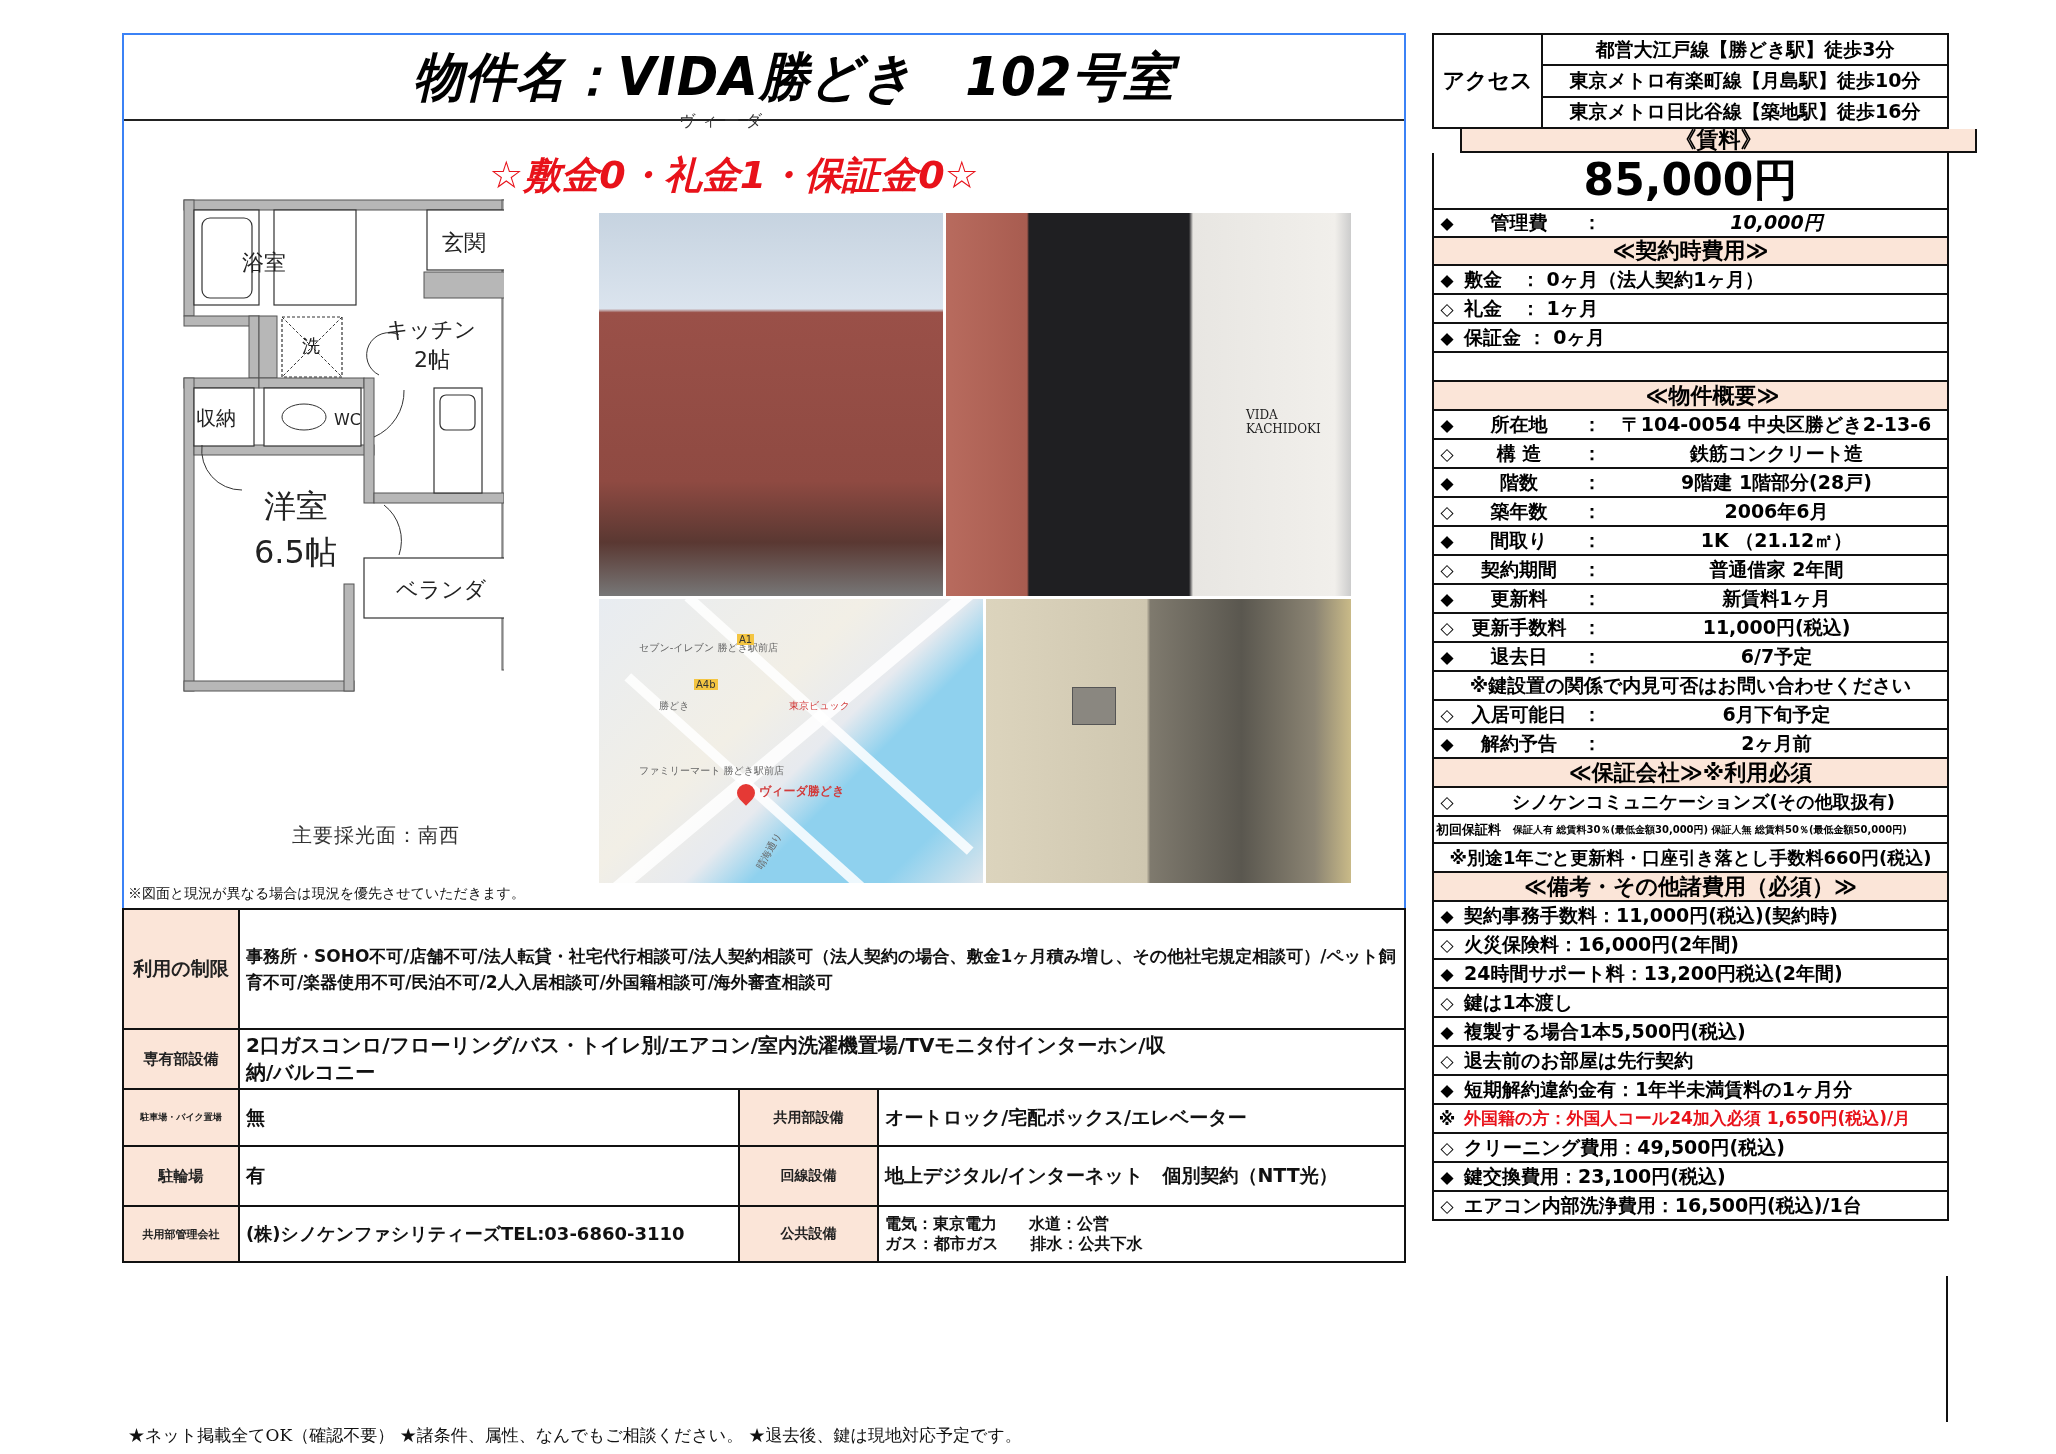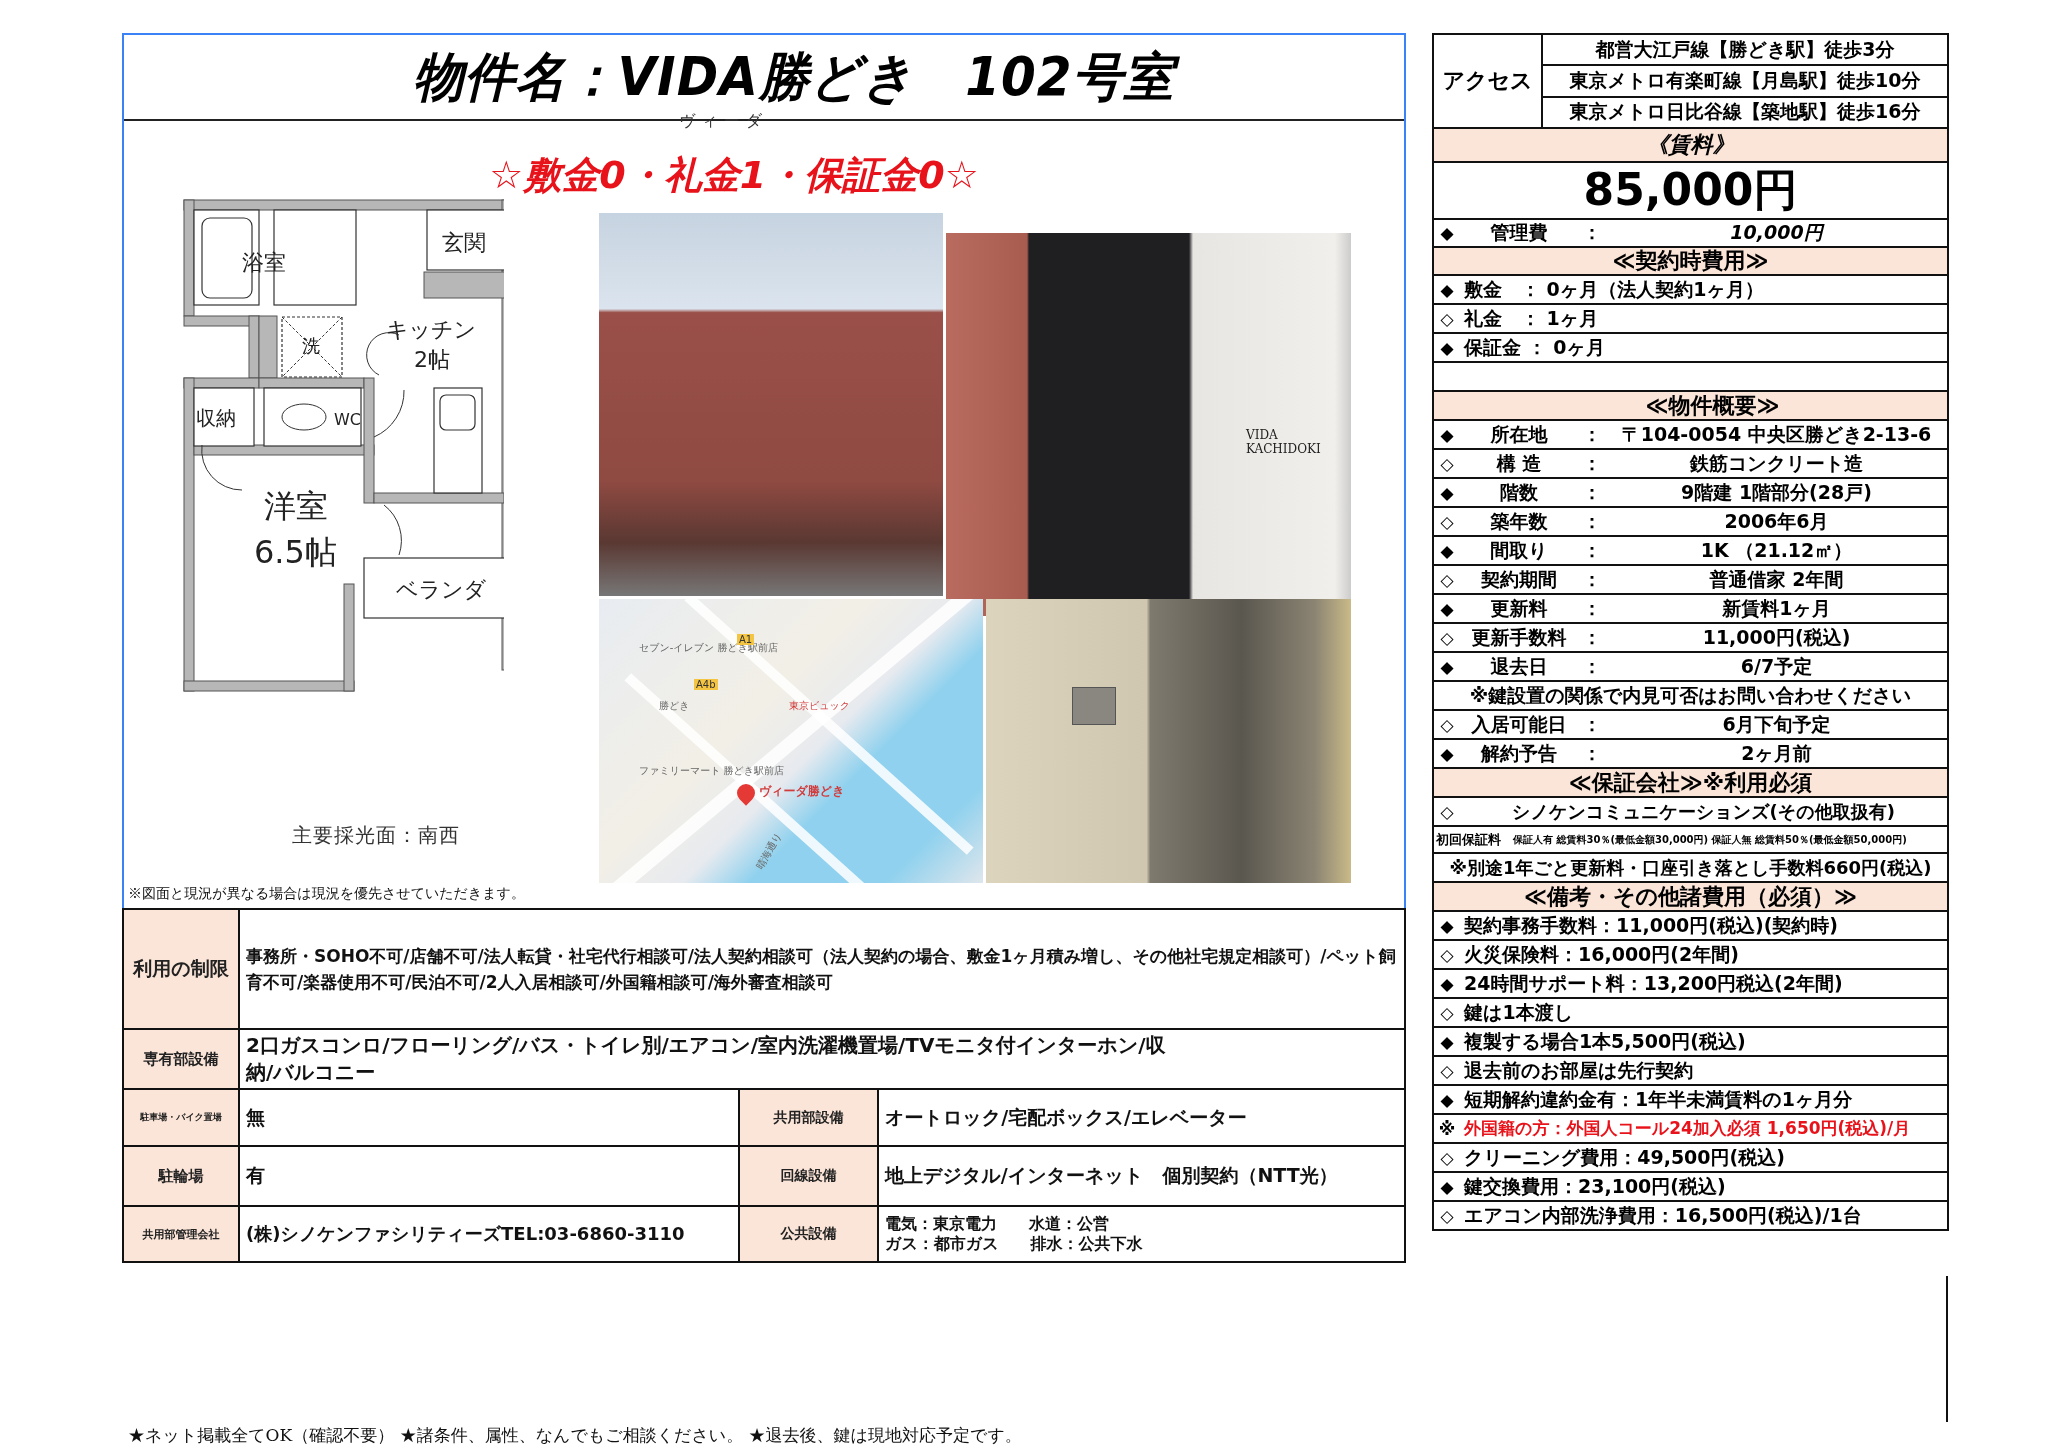--- a/index.html
+++ b/index.html
@@ -22,21 +22,21 @@
   
   #floorplan { left: 50px; top: 110px; width: 330px; height: 550px; }
   #floorplan-caption { left: 168px; top: 787px; font-size: 20px; color: #333; letter-spacing: 1px; }
   #disclaimer { left: 4px; top: 850px; font-size: 14px; color: #111; font-family: "DejaVu Serif", serif; }
 
   
   .photo { overflow: hidden; }
   #photo-exterior { left: 475px; top: 178px; width: 344px; height: 383px;
     background: linear-gradient(180deg,#c6d3e0 0%, #dbe4ee 25%, #9a5048 26%, #8f4a42 70%, #5a3832 86%, #777 100%); }
   #photo-entrance { left: 822px; top: 178px; width: 405px; height: 383px;
-    background: linear-gradient(90deg,#b86b5e 0%, #a85c50 20%, #1f1f22 20.5%, #1f1f22 60%, #e8e6e2 61%, #f1efeb 96%, #ccc 100%); margin-top: 20px; }
+    background: linear-gradient(90deg,#b86b5e 0%, #a85c50 20%, #1f1f22 20.5%, #1f1f22 60%, #e8e6e2 61%, #f1efeb 96%, #ccc 100%); }
   #photo-map { left: 475px; top: 564px; width: 384px; height: 284px;
     background: linear-gradient(135deg,#e8ecf1 0%, #f2efe6 40%, #e7eaef 55%, #8fd1ee 65%, #8fd1ee 85%, #dfe6ec 100%); }
   #photo-lobby { left: 862px; top: 564px; width: 365px; height: 284px;
     background: linear-gradient(90deg,#dcd4bd 0%, #cfc7b0 44%, #7f7a6e 45%, #5a574f 70%, #8b8473 90%, #c9ba88 100%); }
   .photo-label { position: absolute; font-size: 12px; color: #222; font-family: "DejaVu Serif", serif; }
   .map-road { position: absolute; background: #ffffff; opacity: .85; }
   .map-pin { position: absolute; width: 18px; height: 18px; border-radius: 50% 50% 50% 0; transform: rotate(-45deg); background: #e53935; }
   .map-label { position: absolute; font-size: 12px; color: #d23b3b; font-weight: bold; }
   .map-small { position: absolute; font-size: 10px; color: #666; }
 
@@ -201,21 +201,21 @@
 
   <div id="access-block">
     <div id="access-label">アクセス</div>
     <div id="access-lines">
       <div class="access-line">都営大江戸線【勝どき駅】徒歩3分</div>
       <div class="access-line">東京メトロ有楽町線【月島駅】徒歩10分</div>
       <div class="access-line">東京メトロ日比谷線【築地駅】徒歩16分</div>
     </div>
   </div>
 
-  <div class="r-row r-section" style="height:34px;font-style:italic;">《賃料》</div>
+  <div class="r-row r-section" style="height:24px;margin-left:28px;">《賃料》</div>
   <div class="r-row r-center" style="height:57px;">
     <span id="rent-big">85,000円</span>
   </div>
   <div class="r-row" style="height:28px;">
     <span class="r-bullet">◆</span>
     <span class="r-label">管理費</span>
     <span class="r-colon">：</span>
     <span class="r-value" style="font-style:italic;">10,000円</span>
   </div>
 

